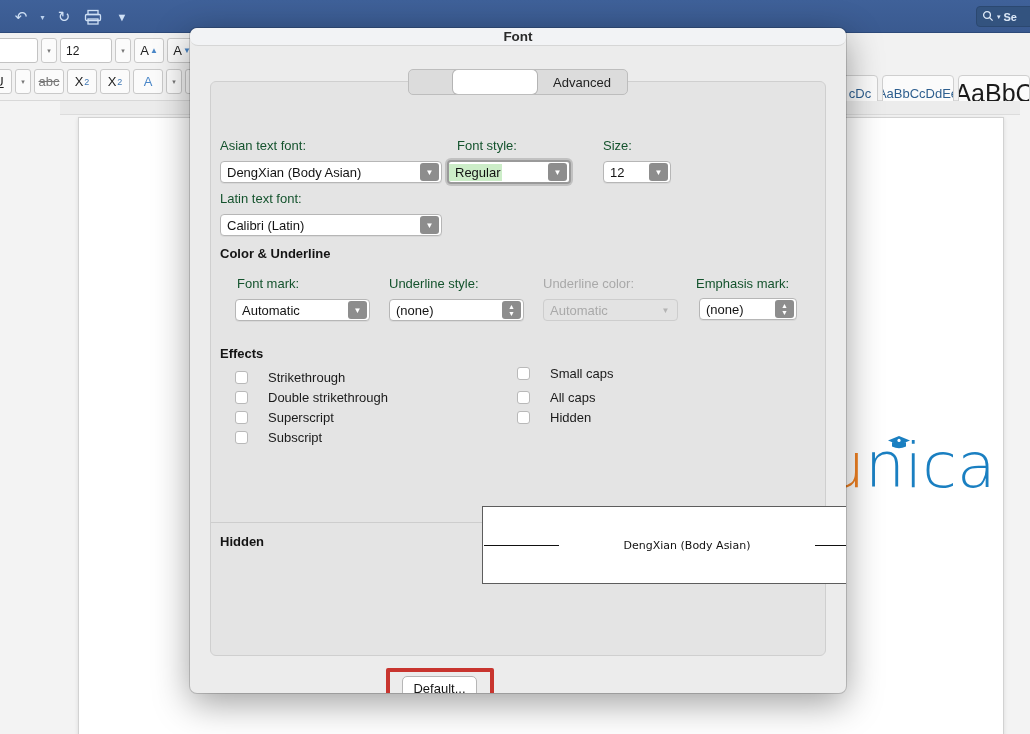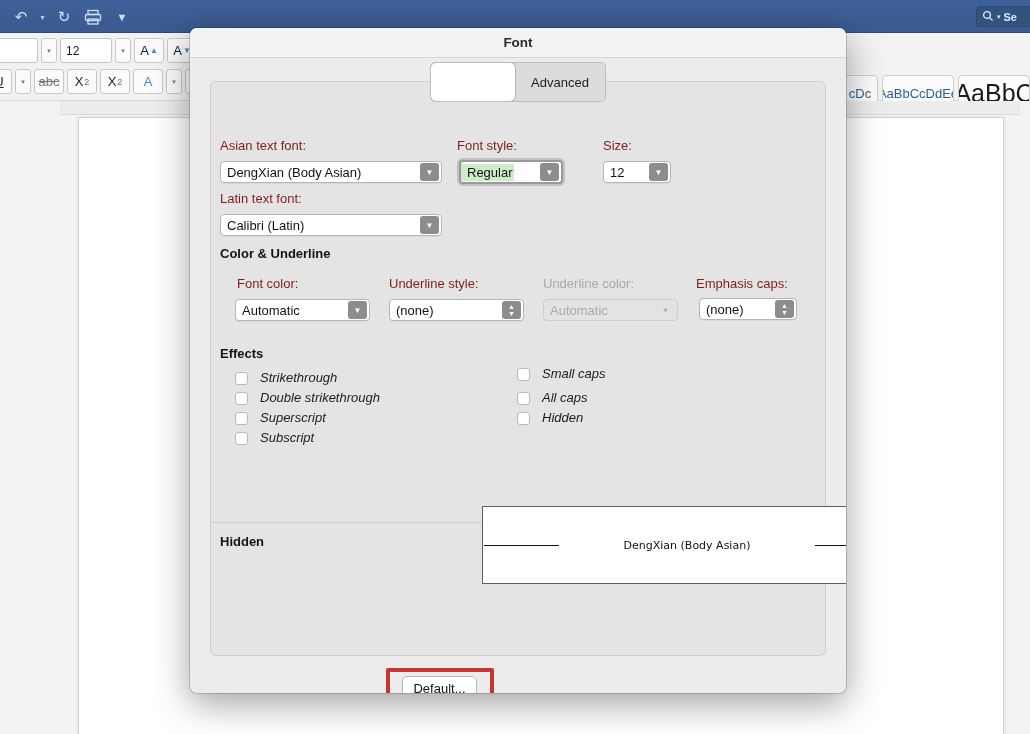--- a/index.html
+++ b/index.html
@@ -89,46 +89,46 @@
   .cap-icon { position: absolute; left: 62px; top: -2px; }
 
   
   .dialog {
     position: absolute; left: 190px; top: 28px; width: 656px; height: 665px;
     background: #ececec; border-radius: 7px;
     box-shadow: 0 10px 36px rgba(0,0,0,.38), 0 0 0 1px rgba(0,0,0,.16);
     overflow: hidden;
   }
   .dlg-header {
-    height: 30px; background: #f2f3f5; border-bottom: 1px solid #d6d6d6;
-    display: flex; align-items: center; justify-content: center;
+    height: 18px; background: #f2f3f5; border-bottom: 1px solid #d6d6d6;
+    display: flex; align-items: center; justify-content: center; border-radius: 8px;
   }
   .dlg-title { font-size: 13.5px; font-weight: bold; color: #2b2b2b; }
 
   .tabstrip {
     position: absolute; left: 0; top: 40px; width: 656px; height: 28px;
     display: flex; align-items: center; justify-content: center; z-index: 4;
   }
   .tab-group {
     display: flex; background: #dcdcdc; border: 1px solid #bdbdbd; border-radius: 5px;
-    height: 40px; overflow: hidden;
+    height: 26px; overflow: hidden; padding-left: 44px;
   }
   .tab {
     display: flex; align-items: center; justify-content: center;
     font-size: 13px; color: #222; padding: 0 16px; min-width: 60px;
   }
   .tab.active { background: #ffffff; border-radius: 5px; box-shadow: 0 0 0 1px #b4b4b4; }
   .tab.inactive { background: transparent; }
 
   .panel {
     position: absolute; left: 20px; top: 53px; width: 616px; height: 575px;
     background: #e4e4e4; border: 1px solid #cfcfcf; border-radius: 6px;
   }
 
-  .lbl { font-size: 13px; color: #7f1d1d; }
+  .lbl { font-size: 13px; color: #14532d; }
   .lbl.dim { color: #a9a9a9; }
   .section-hd { font-size: 13px; font-weight: bold; color: #141414; }
 
   
   .combo {
     position: absolute; height: 22px; background: #ffffff;
     border: 1px solid #b6b6b6; border-radius: 4px;
     display: flex; align-items: center; font-size: 13px; color: #131313;
     box-shadow: 0 1px 0 rgba(0,0,0,.05);
   }
@@ -139,21 +139,21 @@
 
   .arrow-box {
     width: 19px; height: 18px; margin-right: 2px; background: #8d8d8d;
     border-radius: 3px; display: flex; align-items: center; justify-content: center;
     color: #ffffff; font-size: 8px; flex: 0 0 auto;
   }
   .arrow-box.dual { flex-direction: column; gap: 1px; line-height: 6px; font-size: 7px; }
   .arrow-box.ghost { background: transparent; color: #b4b4b4; }
 
   
-  .cbrow { position: absolute; display: flex; align-items: flex-end; gap: 12px; font-style: italic; }
+  .cbrow { position: absolute; display: flex; align-items: center; gap: 20px; }
   .cbox {
     width: 13px; height: 13px; background: #ffffff;
     border: 1px solid #b9b9b9; border-radius: 3px;
   }
   .cblabel { font-size: 13px; color: #1b1b1b; }
 
   .hr { position: absolute; height: 1px; background: #cdcdcd; }
 
   .preview-box {
     position: absolute; left: 292px; top: 478px; width: 410px; height: 78px;
@@ -267,20 +267,31 @@
         <div class="gal-sample big">AaBbC</div>
         <div class="gal-label">Title</div>
       </div>
     </div>
   </div>
 
   <div class="doc-area">
     <div class="ruler"></div>
     <div class="page"></div>
 
+    <div class="unica">
+      <span class="unica-u">u</span>
+      <span class="unica-rest">nica</span>
+      <span class="cap-icon">
+        <svg width="24" height="16" viewBox="0 0 24 16" aria-hidden="true">
+          <polygon points="12,1 23,5.5 12,10 1,5.5" fill="#1a7fc1"></polygon>
+          <path d="M5 7.3 L5 11.5 Q12 15 19 11.5 L19 7.3" fill="#1a7fc1"></path>
+          <circle cx="12" cy="5.4" r="1.6" fill="#ffffff"></circle>
+        </svg>
+      </span>
+    </div>
   </div>
 </div>
 
 <div class="dialog">
 
   <div class="dlg-header">
     <div class="dlg-title">Font</div>
   </div>
 
   <div class="tabstrip">
@@ -298,56 +309,56 @@
       <span class="arrow-box">▼</span>
     </div>
 
     <div class="lbl" style="position:absolute;left:9px;top:109px">Latin text font:</div>
     <div class="combo" style="left:9px;top:132px;width:222px">
       <span class="txt">Calibri (Latin)</span>
       <span class="arrow-box">▼</span>
     </div>
 
     <div class="lbl" style="position:absolute;left:246px;top:56px">Font style:</div>
-    <div class="combo focused" style="left:248px;top:78px;width:104px;height:24px">
+    <div class="combo focused" style="left:236px;top:78px;width:124px;height:24px">
       <span class="txt sel">Regular</span>
       <span style="flex:1"></span>
       <span class="arrow-box">▼</span>
     </div>
 
     <div class="lbl" style="position:absolute;left:392px;top:56px">Size:</div>
     <div class="combo" style="left:392px;top:79px;width:68px">
       <span class="txt">12</span>
       <span class="arrow-box">▼</span>
     </div>
 
     <div class="section-hd" style="position:absolute;left:9px;top:164px">Color &amp; Underline</div>
 
-    <div class="lbl" style="position:absolute;left:26px;top:194px">Font color:</div>
+    <div class="lbl" style="position:absolute;left:26px;top:194px">Font mark:</div>
     <div class="combo" style="left:24px;top:217px;width:135px">
       <span class="txt">Automatic</span>
       <span class="arrow-box">▼</span>
     </div>
 
     <div class="lbl" style="position:absolute;left:178px;top:194px">Underline style:</div>
     <div class="combo" style="left:178px;top:217px;width:135px">
       <span class="txt">(none)</span>
       <span class="arrow-box dual">
         <span>▲</span>
           <span>▼</span>
       </span>
     </div>
 
     <div class="lbl dim" style="position:absolute;left:332px;top:194px">Underline color:</div>
     <div class="combo disabled" style="left:332px;top:217px;width:135px">
       <span class="txt">Automatic</span>
       <span class="arrow-box ghost">▼</span>
     </div>
 
-    <div class="lbl" style="position:absolute;left:485px;top:194px">Emphasis caps:</div>
+    <div class="lbl" style="position:absolute;left:485px;top:194px">Emphasis mark:</div>
     <div class="combo" style="left:488px;top:216px;width:98px">
       <span class="txt">(none)</span>
       <span class="arrow-box dual">
         <span>▲</span>
           <span>▼</span>
       </span>
     </div>
 
     <div class="section-hd" style="position:absolute;left:9px;top:264px">Effects</div>
 

